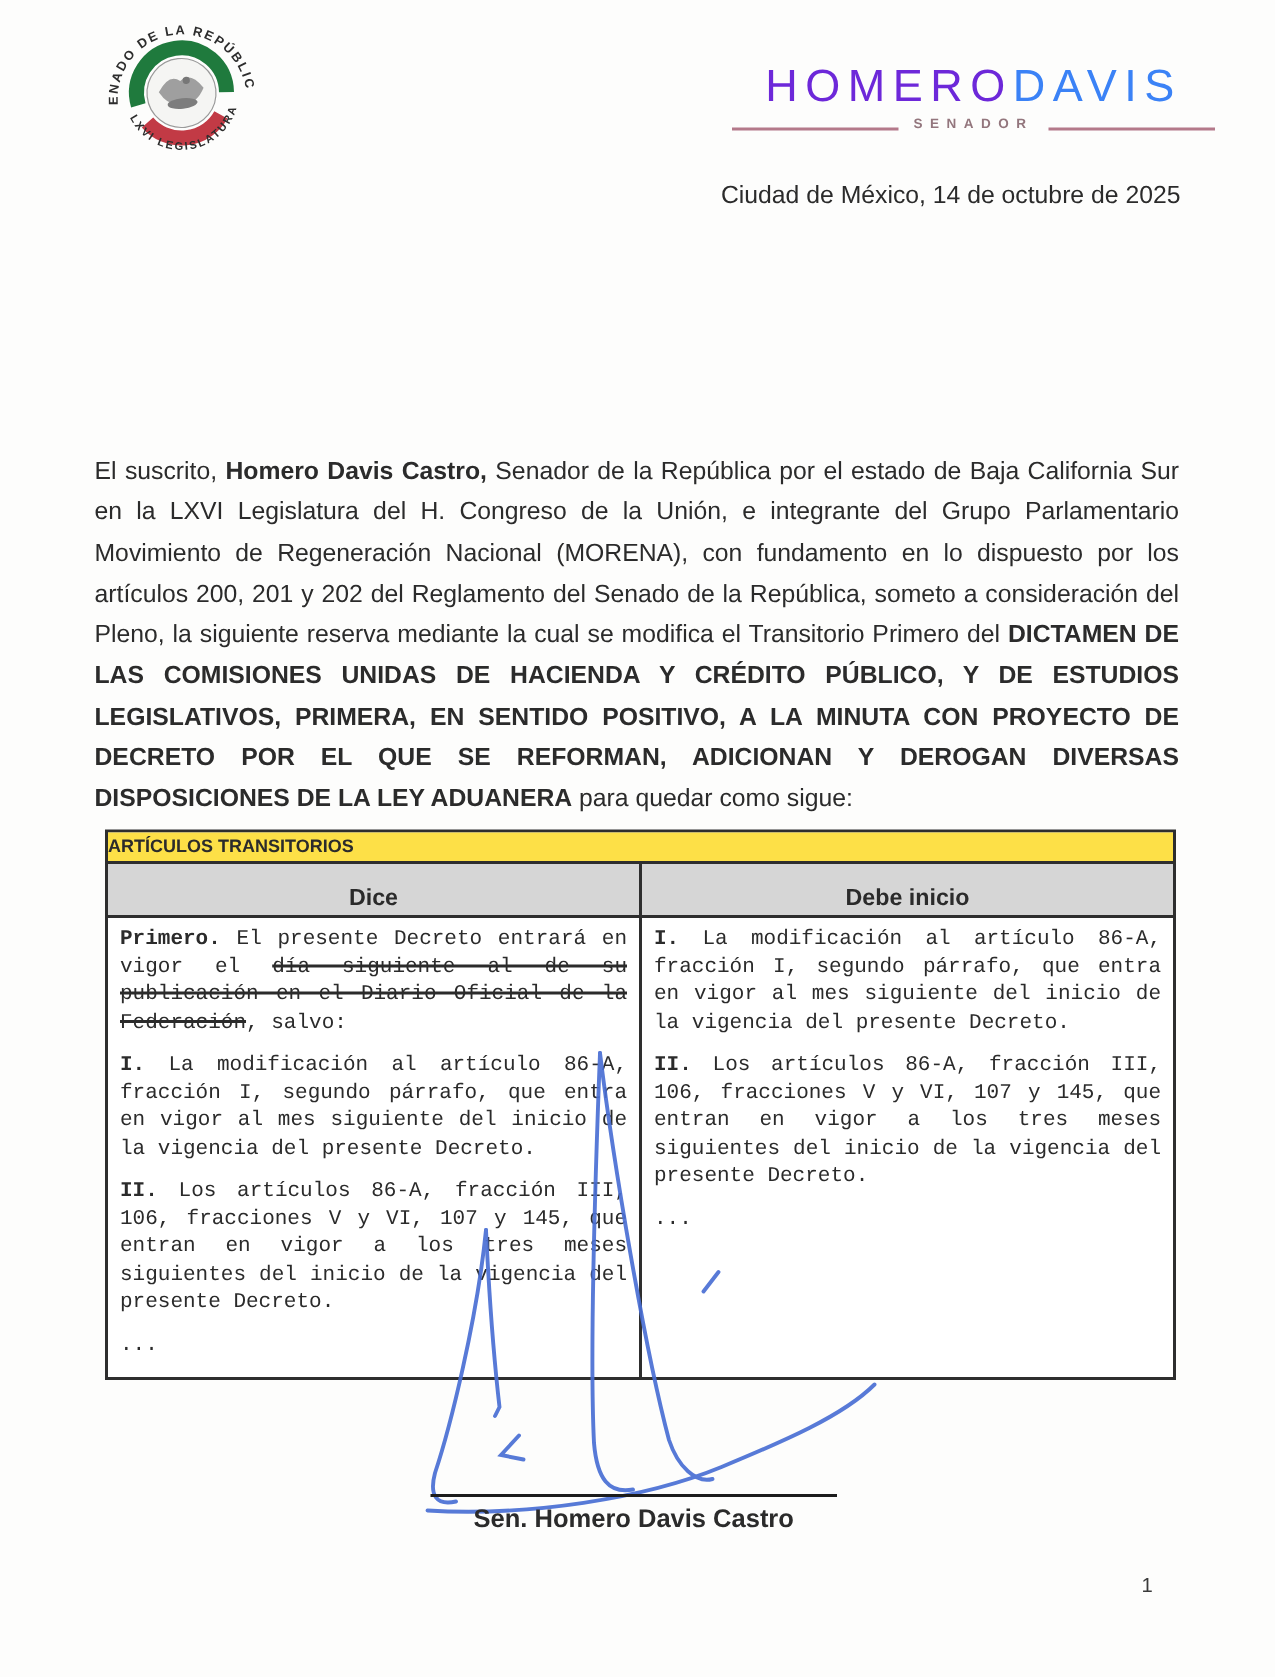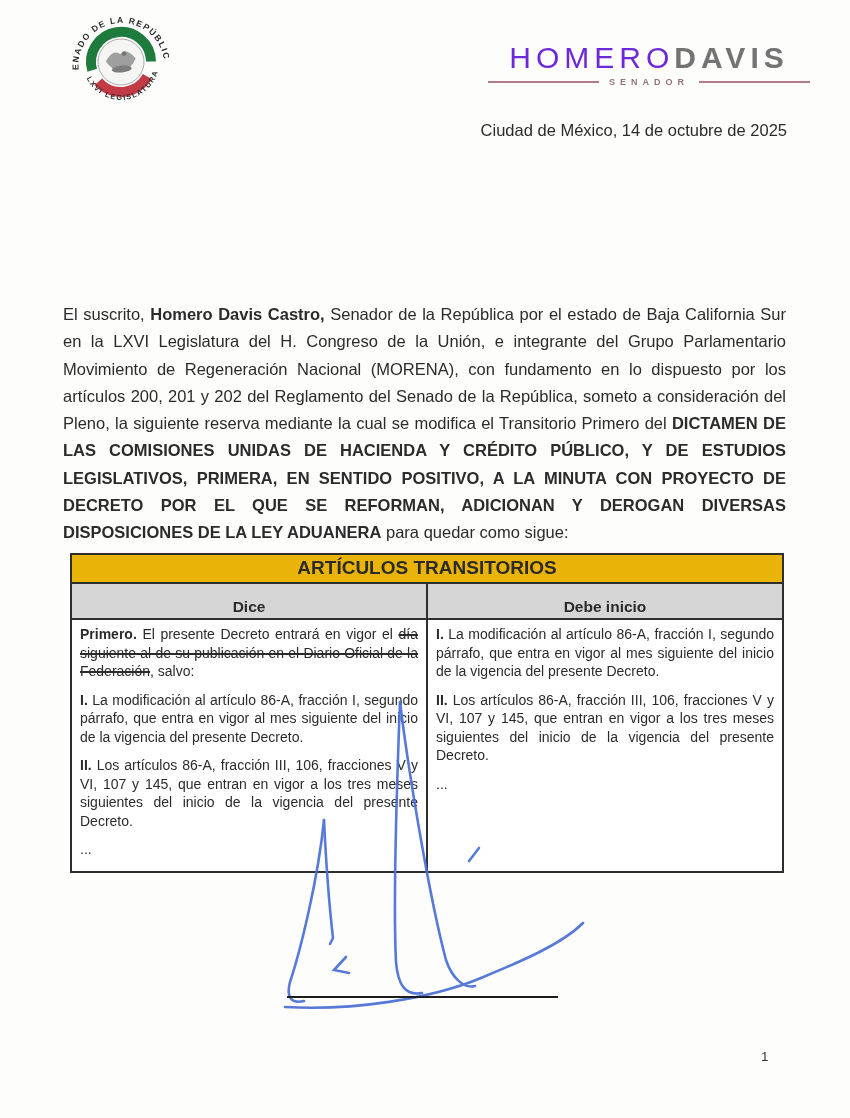--- a/index.html
+++ b/index.html
@@ -11,38 +11,38 @@
   }
   .b{font-weight:bold;margin-top:28px;}
   .st{text-decoration:line-through;text-decoration-thickness:1.5px;}
 
   
   .seal{position:absolute;left:55px;top:10px;width:132px;height:104px;transform:rotate(-6deg);}
 
   
   .letterhead{position:absolute;top:42px;right:40px;width:322px;text-align:center;}
   .lh-name{font-size:30px;letter-spacing:5px;white-space:nowrap;line-height:32px;}
-  .lh-sub{display:flex;align-items:center;gap:10px;margin-top:3px;font-size:9px;letter-spacing:5px;font-weight:bold;}
+  .lh-sub{display:flex;align-items:flex-end;gap:10px;margin-top:3px;font-size:9px;letter-spacing:5px;font-weight:bold;}
   .lh-sub .rule{flex:1;height:0;border-top:2px solid #b4798a;}
 
   .date-line{position:absolute;top:121px;right:63px;font-size:16.5px;}
 
   .recipient{position:absolute;left:63px;top:170px;font-weight:bold;font-size:16.5px;line-height:27px;}
 
   .body-text{position:absolute;left:63px;top:301px;width:723px;font-size:16.5px;line-height:27.3px;text-align:justify;}
   .body-text p{margin:0;}
 
   
   .transitorios{position:absolute;left:70px;top:553px;width:710px;border:2px solid #2e2e2e;background:#fff;}
-  .t-title{background:#eab308;border-bottom:2px solid #2e2e2e;text-align:center;font-weight:bold;font-size:19px;padding:2px 0 3px;}
+  .t-title{background:#fde047;border-bottom:2px solid #2e2e2e;text-align:left;font-weight:bold;font-size:12px;padding:2px 0 3px;}
   .t-heads{display:flex;background:#d6d6d6;border-bottom:2px solid #2e2e2e;font-weight:bold;font-size:15.5px;text-align:center;}
   .t-heads>div{flex:1;padding:14px 0 2px;}
   .t-heads>div:first-child{border-right:2px solid #2e2e2e;}
   .t-body{display:flex;font-size:14px;line-height:18.5px;}
-  .t-body>div{flex:1;padding:5px 8px 2px;min-height:243px;}
+  .t-body>div{flex:1;padding:5px 8px 2px;min-height:243px;font-family:Liberation Mono, monospace;}
   .t-body>div:first-child{border-right:2px solid #2e2e2e;}
   .cell-p{margin:0 0 10px;text-align:justify;}
 
   
   .sig-svg{position:absolute;left:260px;top:680px;width:340px;height:340px;pointer-events:none;}
   .sig-line{position:absolute;left:287px;top:996px;width:271px;border-top:2px solid #1c1c1c;}
   .sig-name{position:absolute;left:277px;top:1003px;width:291px;text-align:center;font-weight:bold;font-size:17px;}
 
   .page-number{position:absolute;left:761px;top:1049px;font-size:13.5px;color:#3a3a3a;}
 </style>
@@ -65,21 +65,21 @@
     <text font-size="8.6" font-weight="bold" letter-spacing="1.4" fill="#2d2d2d" font-family="Liberation Sans, sans-serif">
       <textPath href="#sealTop" startOffset="50%" text-anchor="middle">SENADO DE LA REPÚBLICA</textPath>
     </text>
     <text font-size="7.4" font-weight="bold" letter-spacing="1.4" fill="#2d2d2d" font-family="Liberation Sans, sans-serif">
       <textPath href="#sealBot" startOffset="50%" text-anchor="middle">LXVI LEGISLATURA</textPath>
     </text>
   </svg>
 
   <div class="letterhead">
     <div class="lh-name">
-      <span style="color:#6d28d9;">HOMERO</span><span style="color:#737373;font-weight:bold;">DAVIS</span>
+      <span style="color:#6d28d9;">HOMERO</span><span style="color:#3b82f6;font-weight:normal;">DAVIS</span>
     </div>
     <div class="lh-sub" style="color:#93767d;">
       <span class="rule"></span>
       <span>SENADOR</span>
       <span class="rule"></span>
     </div>
   </div>
 
   <div class="date-line">Ciudad de México, 14 de octubre de 2025</div>
 
@@ -115,16 +115,17 @@
       <path d="M64,140 C66,182 70,232 73,258 L70,264" stroke="#4a6fd4"></path>
       <path d="M140,22 C137,100 133,222 136,282 C138,306 146,316 162,313" stroke="#4a6fd4"></path>
       <path d="M140,22 C149,96 170,220 186,280 C192,298 204,309 215,306" stroke="#4a6fd4"></path>
       <path d="M25,327 C92,331 170,319 221,298 C262,281 302,264 323,243" stroke="#4a6fd4"></path>
       <path d="M86,277 L74,290 L89,293" stroke="#4a6fd4"></path>
       <path d="M219,168 L209,181" stroke="#4a6fd4"></path>
     </g>
   </svg>
 
   <div class="sig-line"></div>
+  <div class="sig-name">Sen. Homero Davis Castro</div>
 
   <div class="page-number">1</div>
 
 </div>
 
 </body></html>

